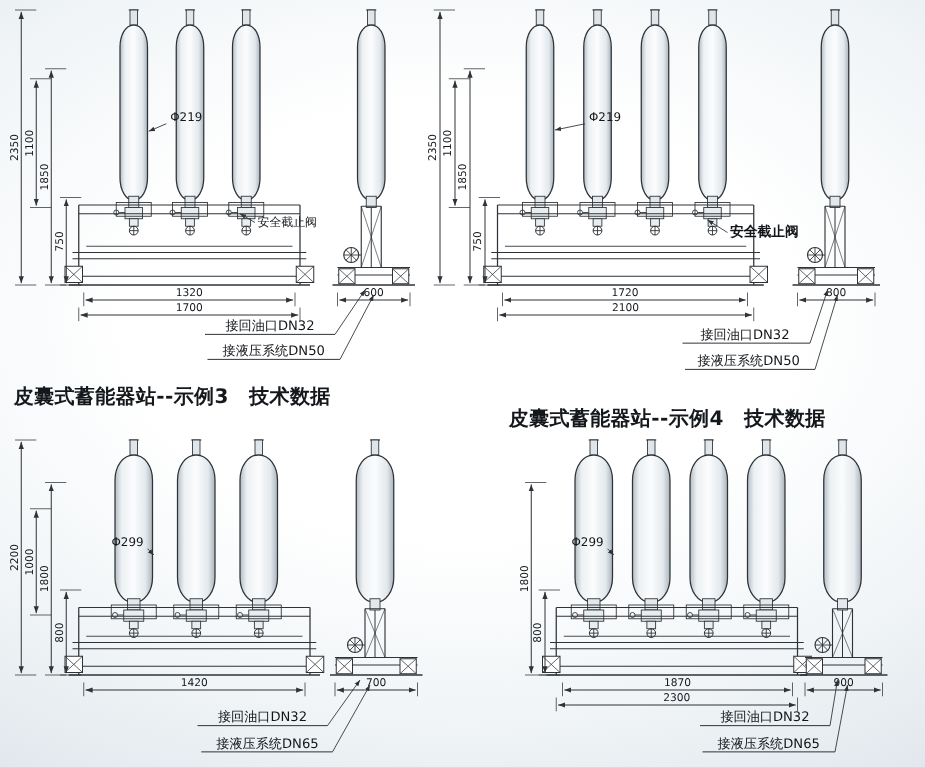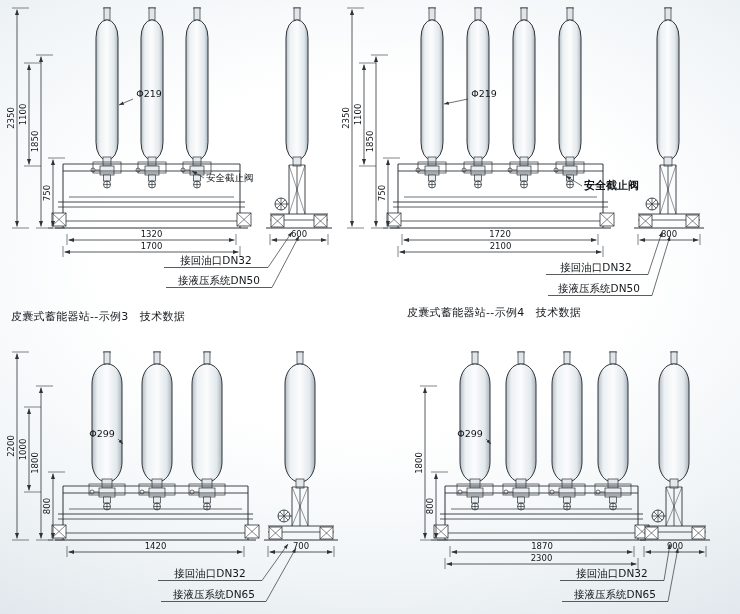--- a/index.html
+++ b/index.html
@@ -2,21 +2,21 @@
 <html><head>
 <meta charset="utf-8">
 <style>
   html,body{margin:0;padding:0;background:#cfd7dd;}
   .canvas{
     position:relative;width:740px;height:614px;overflow:hidden;
     background:radial-gradient(ellipse 95% 75% at 50% 42%, #ffffff 38%, #f1f5f7 68%, #dde4ea 100%);
     font-family:"DejaVu Sans","Liberation Sans",sans-serif;
   }
   #art{position:absolute;left:0;top:0;}
-  .caption{position:absolute;font-size:11px;font-weight:400;color:#14181c;line-height:17px;letter-spacing:.3px;white-space:nowrap;}
+  .caption{position:absolute;font-size:16px;font-weight:700;color:#14181c;line-height:17px;letter-spacing:.3px;white-space:nowrap;}
   svg text{font-family:"DejaVu Sans","Liberation Sans",sans-serif;}
 </style>
 </head>
 <body>
 
 <div class="canvas">
   <svg id="art" width="740" height="614" viewBox="0 0 740 614">
     <defs>
       <marker id="ar" viewBox="0 0 8 8" markerWidth="7" markerHeight="7" refX="8" refY="4" orient="auto-start-reverse">
         <path d="M0,1 L8,4 L0,7 Z" fill="#2e3338"></path>
@@ -621,16 +621,16 @@
           <text x="615" y="598" font-size="10.5" text-anchor="middle" fill="#12161a">接液压系统DN65</text>
           <line x1="562" y1="601.5" x2="668" y2="601.5" stroke="#2e3338" stroke-width="0.8"></line>
           <line x1="668" y1="601.5" x2="678" y2="548" stroke="#2e3338" stroke-width="0.7" marker-end="url(#ar)"></line>
         </g>
       </g>
     </svg>
 
   <div class="caption" style="left:11px;top:308px">
     <div>皮囊式蓄能器站--示例3　技术数据</div>
   </div>
-  <div class="caption" style="left:407px;top:304px">
+  <div class="caption" style="left:407px;top:326px">
     <div>皮囊式蓄能器站--示例4　技术数据</div>
   </div>
 </div>
 
 </body></html>

